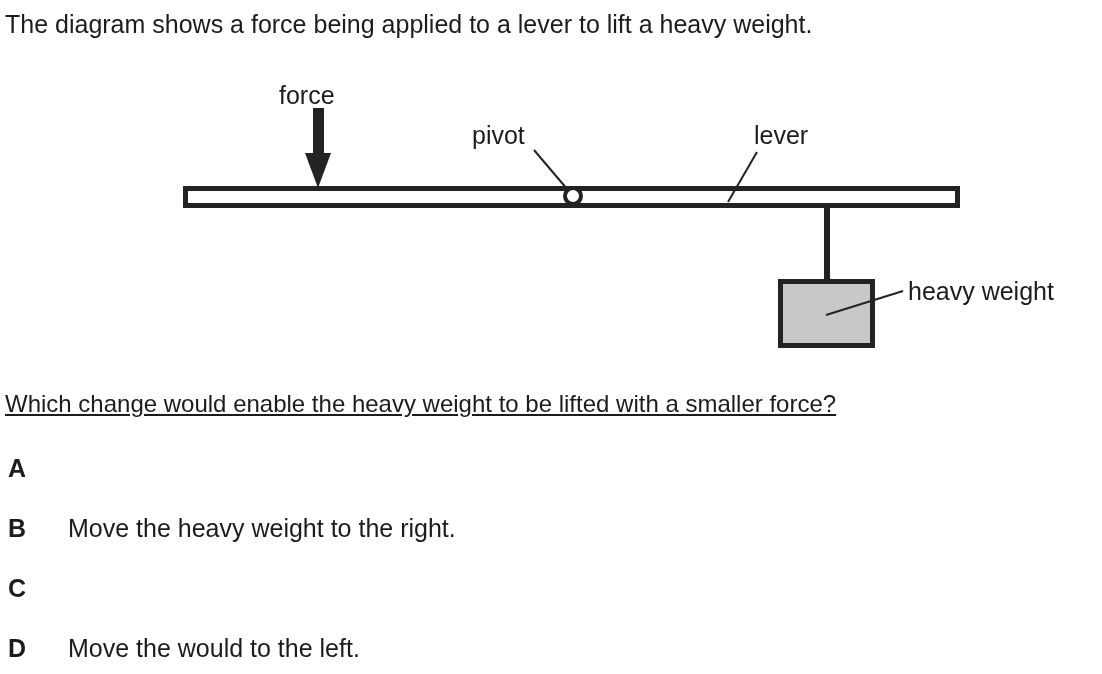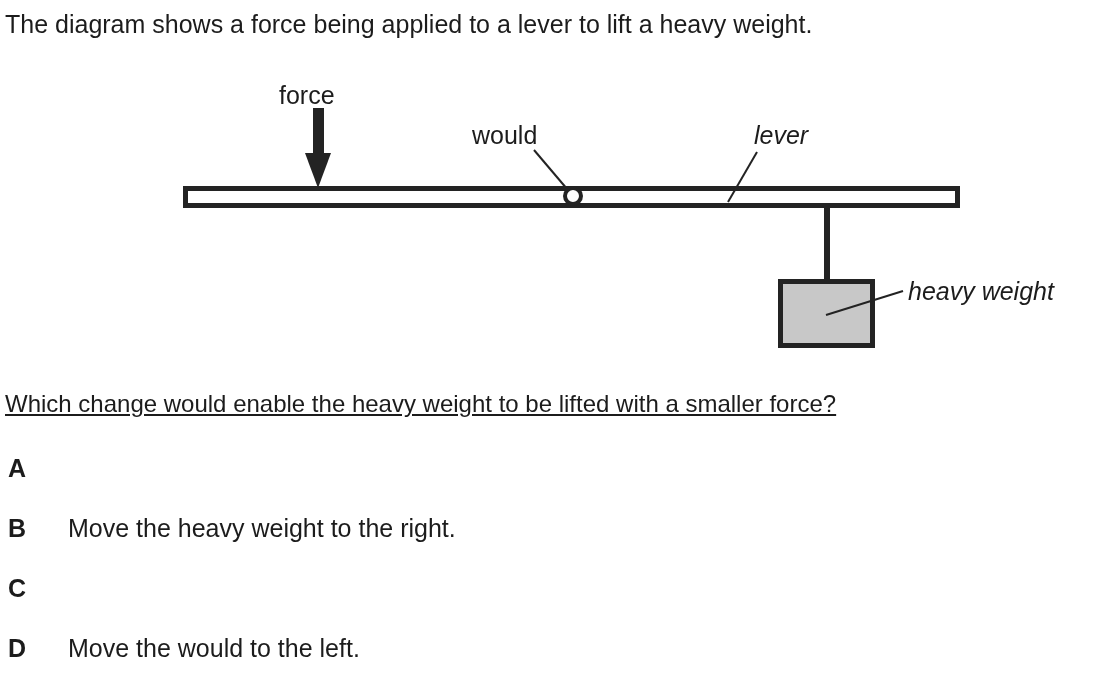--- a/index.html
+++ b/index.html
@@ -106,22 +106,22 @@
 
   
   .dlabel {
     position: absolute;
     font-size: 25px;
     line-height: 30px;
     white-space: nowrap;
   }
   .label-force  { left: 279px; top: 20px; }
   .label-pivot  { left: 472px; top: 60px; }
-  .label-lever  { left: 754px; top: 60px; font-style: italic; }
-  .label-weight { left: 908px; top: 216px; font-style: italic; }
+  .label-lever  { left: 754px; top: 60px; }
+  .label-weight { left: 908px; top: 216px; }
 
   
   .leaders {
     position: absolute;
     left: 0;
     top: 0;
     width: 1102px;
     height: 310px;
     pointer-events: none;
   }
@@ -183,21 +183,21 @@
 
   <div class="weight-box"></div>
 
   <svg class="leaders" viewBox="0 0 1102 310" xmlns="http://www.w3.org/2000/svg">
     <line x1="534" y1="90" x2="573" y2="136" stroke="#232323" stroke-width="2"></line>
     <line x1="757" y1="92" x2="728" y2="142" stroke="#232323" stroke-width="2"></line>
     <line x1="826" y1="255" x2="903" y2="231" stroke="#232323" stroke-width="2"></line>
   </svg>
 
   <div class="dlabel label-force">force</div>
-  <div class="dlabel label-pivot">would</div>
+  <div class="dlabel label-pivot">pivot</div>
   <div class="dlabel label-lever">lever</div>
   <div class="dlabel label-weight">heavy weight</div>
 </div>
 
 <div class="question">Which change would enable the heavy weight to be lifted with a smaller force?</div>
 
 <div class="options">
   <div class="option-row">
     <span class="option-letter">A</span>
   </div>

